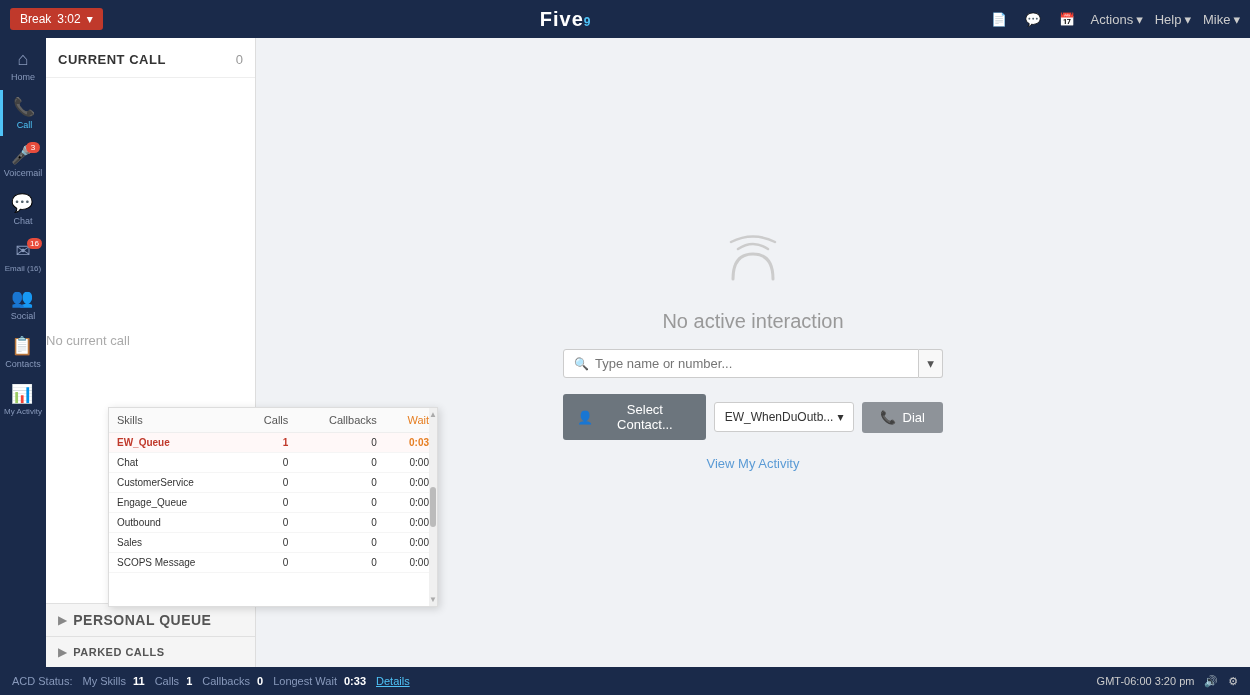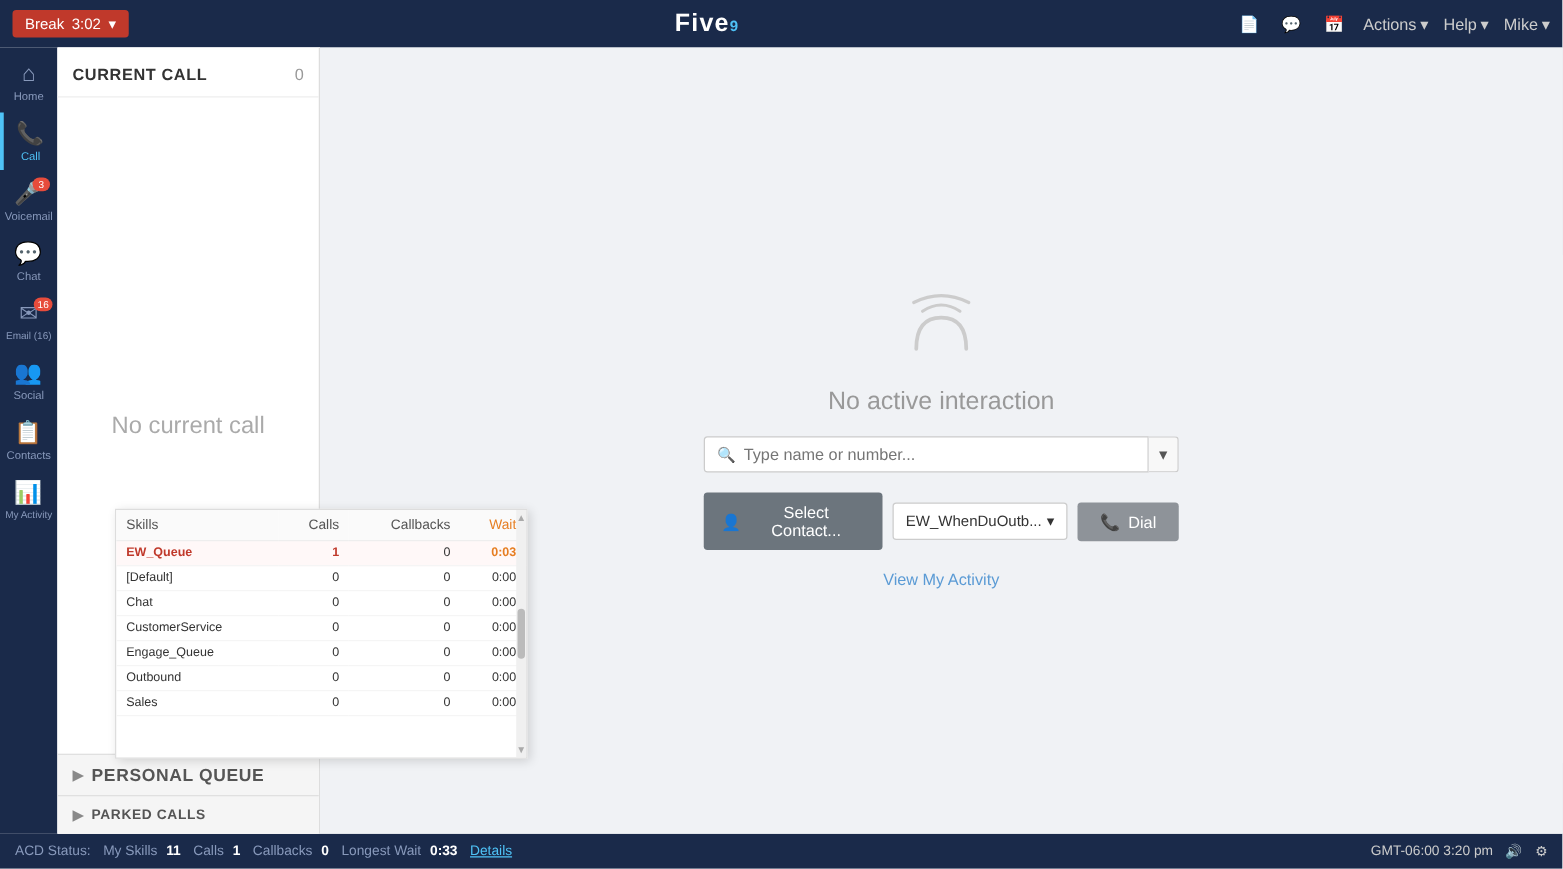--- a/index.html
+++ b/index.html
@@ -76,24 +76,24 @@
       justify-content: space-between;
       align-items: center;
       padding: 14px 12px 10px;
       border-bottom: 1px solid #eee;
     }
     .panel-title { font-size: 13px; font-weight: bold; color: #333; letter-spacing: 0.5px; }
     .panel-count { color: #999; font-size: 13px; }
     .no-current-call {
       display: flex;
       align-items: center;
-      justify-content: center;
+      justify-content: flex-start;
       flex: 1;
       color: #aaa;
-      font-size: 19px;
+      font-size: 13px;
     }
 
     
     .main-content {
       flex: 1;
       display: flex;
       flex-direction: column;
       align-items: center;
       justify-content: center;
       background: #f0f2f5;
@@ -212,21 +212,21 @@
     .status-left { display: flex; align-items: center; gap: 10px; }
     .status-right { display: flex; align-items: center; gap: 10px; }
     .status-label { color: #8899bb; }
     .status-value { color: #fff; font-weight: bold; }
     .status-details-link { color: #4fc3f7; cursor: pointer; text-decoration: underline; }
 
     
     .queue-popup {
       position: absolute;
       bottom: 0;
-      left: 46px;
+      left: 62px;
       width: 330px;
       background: #fff;
       border: 1px solid #ddd;
       box-shadow: 2px 2px 8px rgba(0,0,0,0.15);
       z-index: 10;
     }
     .queue-table { width: 100%; border-collapse: collapse; }
     .queue-table th {
       color: #555;
       font-size: 11px;
@@ -365,26 +365,20 @@
           </tr>
         </thead>
         <tbody id="queue-tbody">
         <tr class="highlighted">
       <td style="color:#c0392b;font-weight:bold">EW_Queue</td>
       <td class="right" style="color:#c0392b;font-weight:bold">1</td>
       <td class="right">0</td>
       <td class="right" style="color:#e67e22;font-weight:bold">0:03</td>
     </tr>
             <tr>
-      <td style="color:#333;font-weight:normal">[Default]</td>
-      <td class="right" style="color:#333;font-weight:normal">0</td>
-      <td class="right">0</td>
-      <td class="right" style="color:#333;font-weight:normal">0:00</td>
-    </tr>
-            <tr>
       <td style="color:#333;font-weight:normal">Chat</td>
       <td class="right" style="color:#333;font-weight:normal">0</td>
       <td class="right">0</td>
       <td class="right" style="color:#333;font-weight:normal">0:00</td>
     </tr>
             <tr>
       <td style="color:#333;font-weight:normal">CustomerService</td>
       <td class="right" style="color:#333;font-weight:normal">0</td>
       <td class="right">0</td>
       <td class="right" style="color:#333;font-weight:normal">0:00</td>
@@ -396,20 +390,26 @@
       <td class="right" style="color:#333;font-weight:normal">0:00</td>
     </tr>
             <tr>
       <td style="color:#333;font-weight:normal">Outbound</td>
       <td class="right" style="color:#333;font-weight:normal">0</td>
       <td class="right">0</td>
       <td class="right" style="color:#333;font-weight:normal">0:00</td>
     </tr>
             <tr>
       <td style="color:#333;font-weight:normal">Sales</td>
+      <td class="right" style="color:#333;font-weight:normal">0</td>
+      <td class="right">0</td>
+      <td class="right" style="color:#333;font-weight:normal">0:00</td>
+    </tr>
+            <tr>
+      <td style="color:#333;font-weight:normal">SCOPS Message</td>
       <td class="right" style="color:#333;font-weight:normal">0</td>
       <td class="right">0</td>
       <td class="right" style="color:#333;font-weight:normal">0:00</td>
     </tr>
           </tbody>
       </table>
       <div style="position:absolute;right:0;top:0;width:8px;height:100%;background:#f0f0f0;display:flex;flex-direction:column;justify-content:space-between;align-items:center;padding:2px 0;">
         <span style="font-size:8px;color:#aaa">▲</span>
         <div style="width:6px;height:40px;background:#bbb;border-radius:3px;"></div>
         <span style="font-size:8px;color:#aaa">▼</span>

